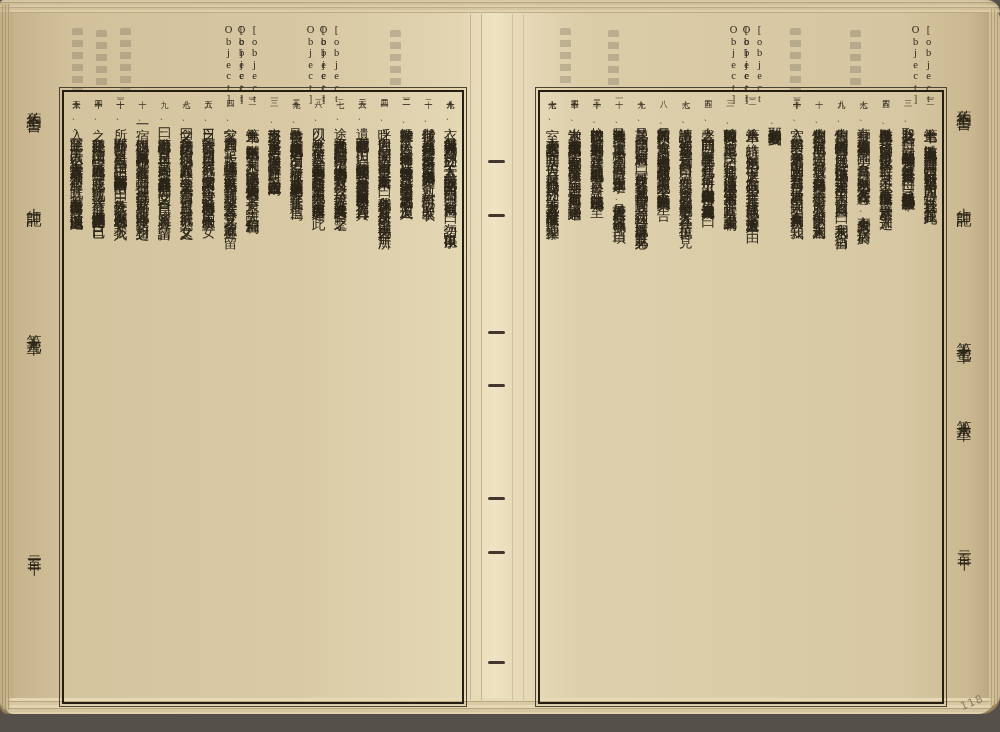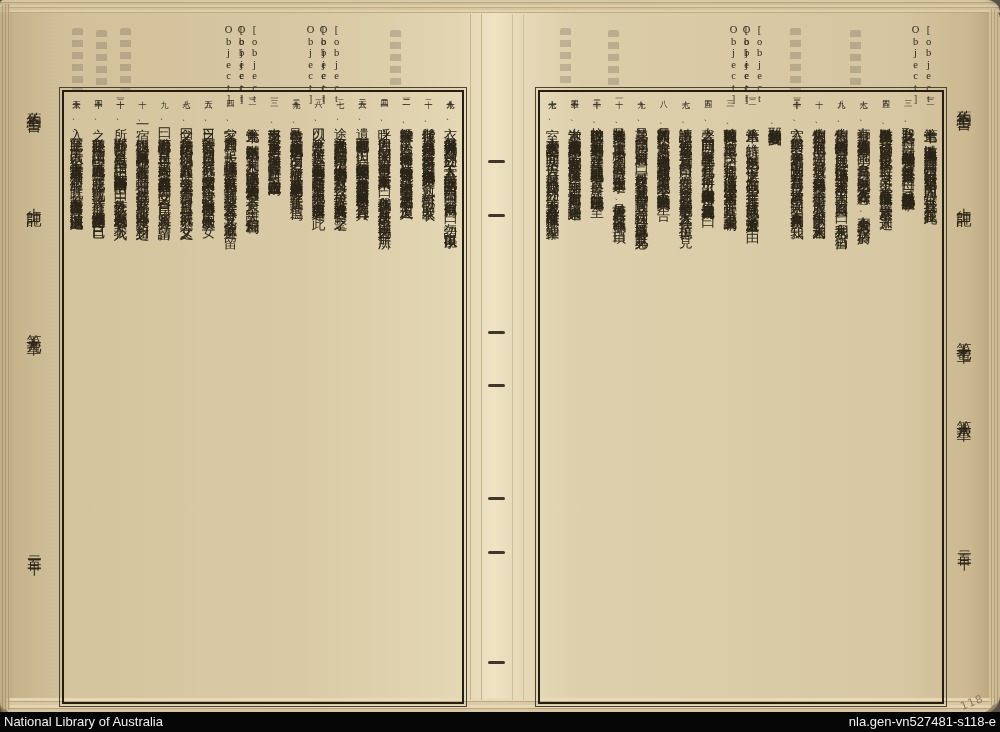--- a/index.html
+++ b/index.html
@@ -316,17 +316,13 @@
       <div class="vlabel mt" style="left:954px;top:98px">舊約全書</div>
       <div class="vlabel mt" style="left:954px;top:196px">士師記</div>
       <div class="vlabel mt" style="left:954px;top:330px">第十七章</div>
       <div class="vlabel mt" style="left:954px;top:408px">第十八章</div>
       <div class="vlabel pn" style="left:955px;top:540px">二百二十</div>
     </div>
 
     <div id="pencil-note">118</div>
   </div>
 
-  <div id="footer">
-    <span class="fl">National Library of Australia</span>
-    <span class="fr">nla.gen-vn527481-s118-e</span>
-  </div>
 </div>
 
 </body></html>

